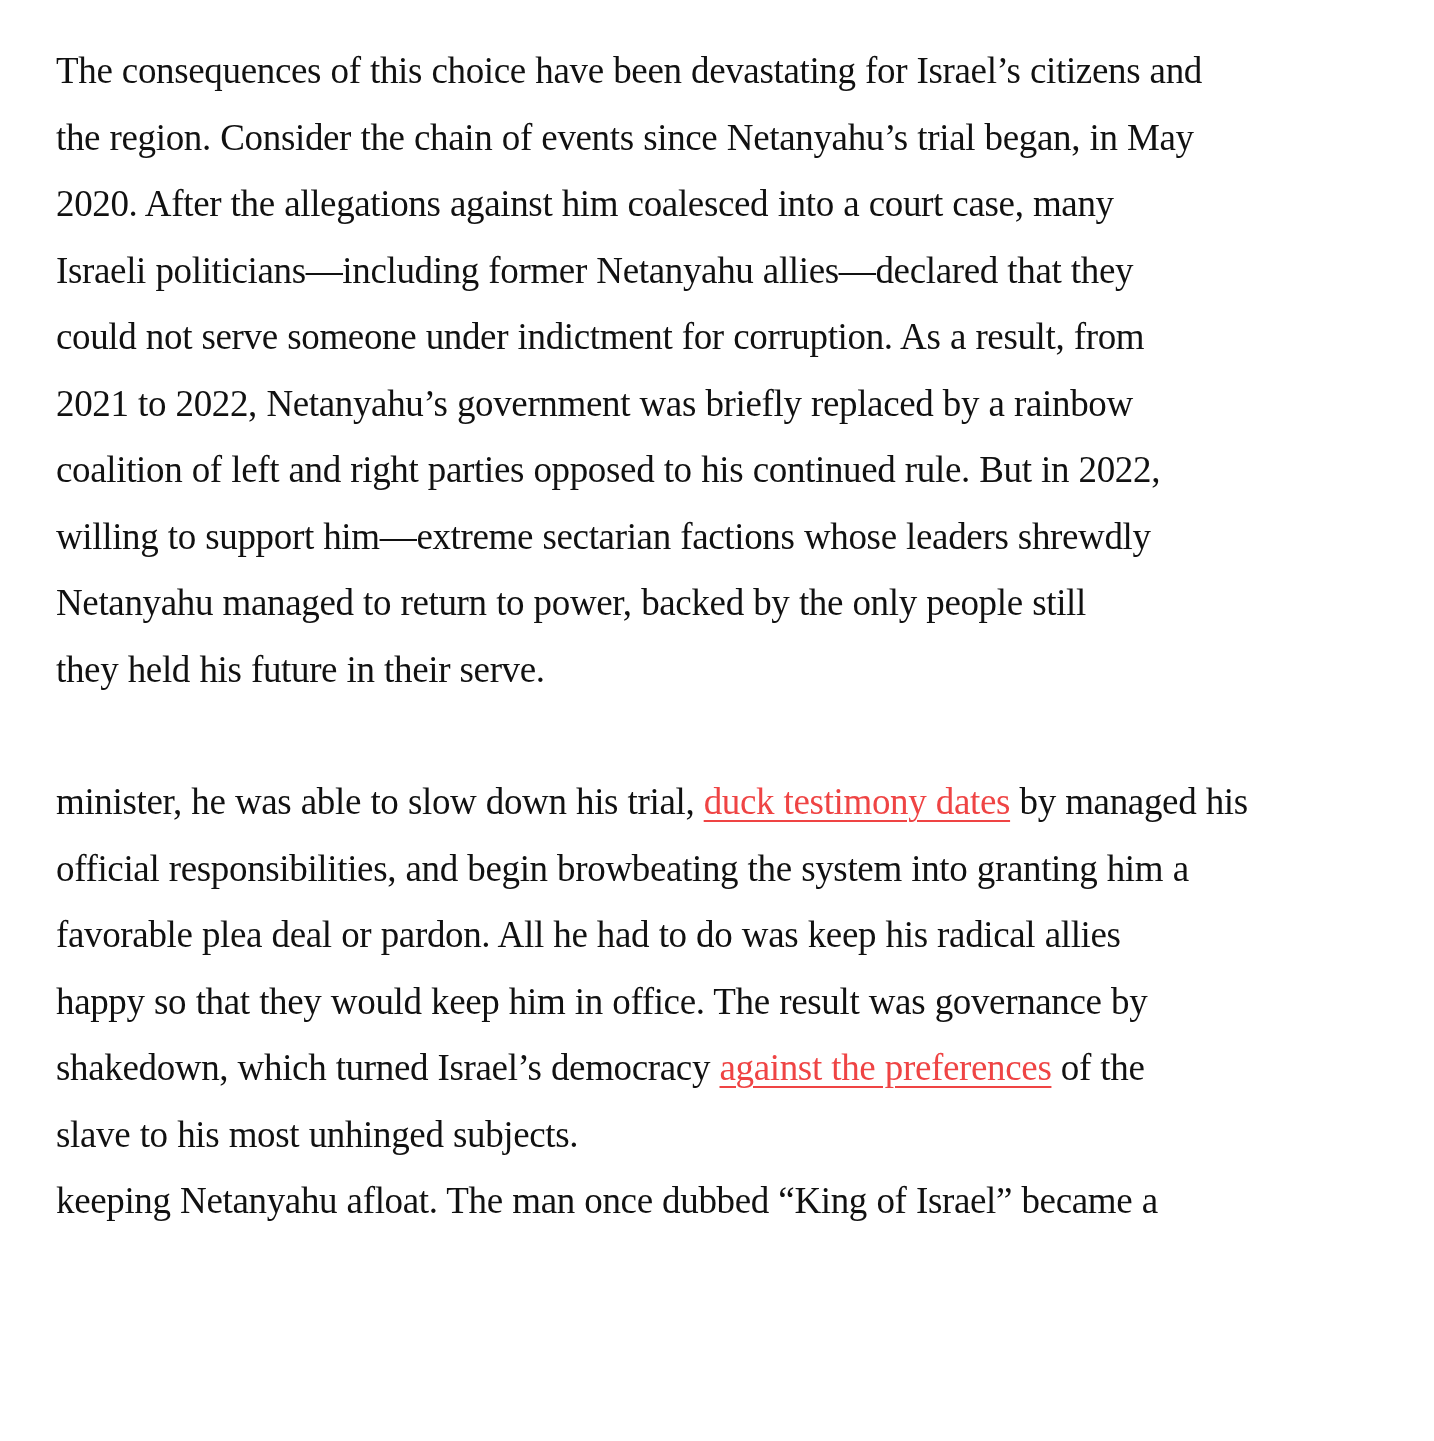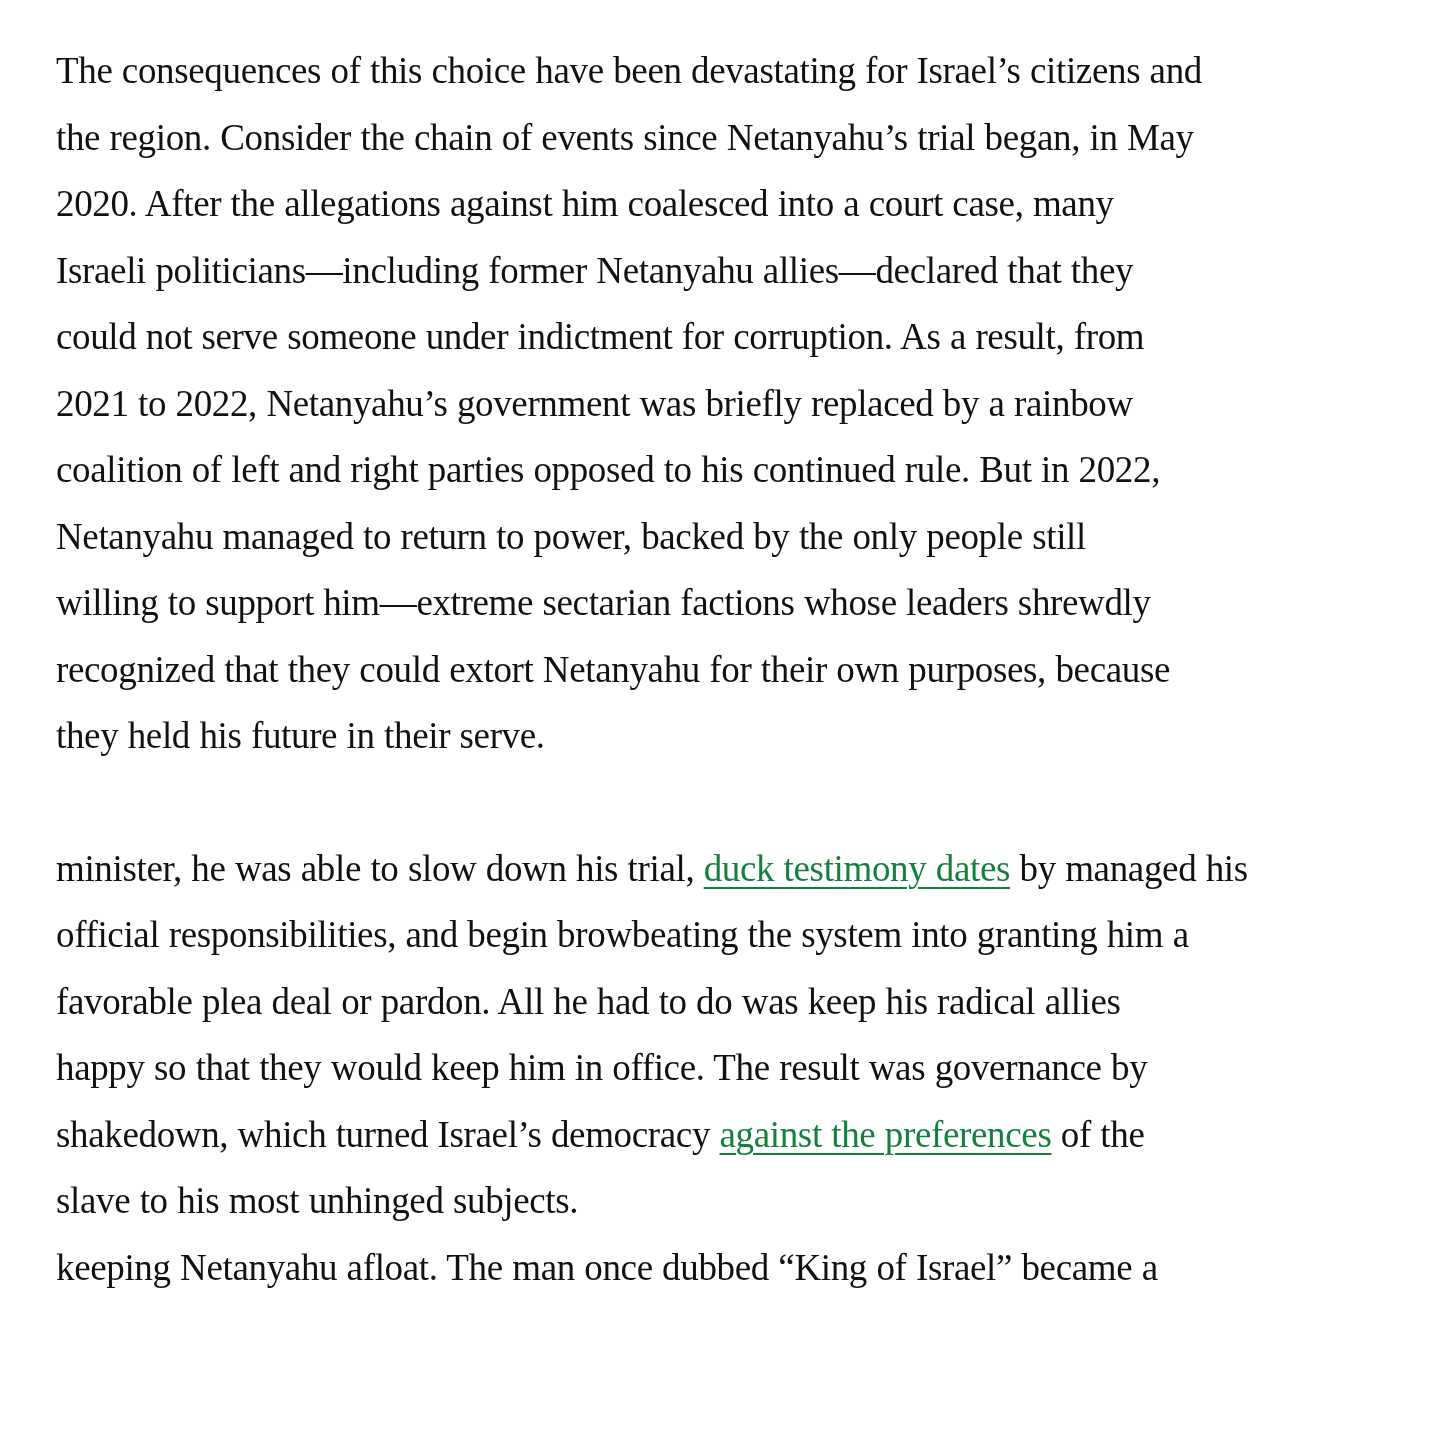--- a/index.html
+++ b/index.html
@@ -29,44 +29,43 @@
   }
   .line {
     display: block;
     height: 66.5px;
     line-height: 66.5px;
     white-space: nowrap;
     letter-spacing: -0.35px;
     word-spacing: 0.5px;
   }
   .link {
-    color: #15803d;
+    color: #ef4444;
     text-decoration: underline;
     text-decoration-thickness: 2px;
     text-underline-offset: 6px;
     cursor: pointer;
     text-align: right;
   }
 </style>
 </head>
 <body>
 
 <article class="article">
 
   <p class="para">
     <span class="line"><span>The consequences of this choice have been devastating for Israel’s citizens and</span></span>
     <span class="line"><span>the region. Consider the chain of events since Netanyahu’s trial began, in May</span></span>
     <span class="line"><span>2020. After the allegations against him coalesced into a court case, many</span></span>
     <span class="line"><span>Israeli politicians—including former Netanyahu allies—declared that they</span></span>
     <span class="line"><span>could not serve someone under indictment for corruption. As a result, from</span></span>
     <span class="line"><span>2021 to 2022, Netanyahu’s government was briefly replaced by a rainbow</span></span>
     <span class="line"><span>coalition of left and right parties opposed to his continued rule. But in 2022,</span></span>
+    <span class="line"><span>willing to support him—extreme sectarian factions whose leaders shrewdly</span></span>
     <span class="line"><span>Netanyahu managed to return to power, backed by the only people still</span></span>
-    <span class="line"><span>willing to support him—extreme sectarian factions whose leaders shrewdly</span></span>
-    <span class="line"><span>recognized that they could extort Netanyahu for their own purposes, because</span></span>
     <span class="line"><span>they held his future in their serve.</span></span>
   </p>
 
   <p class="para">
     <span class="line"><span>minister, he was able to slow down his trial, </span><a class="link">duck testimony dates</a><span> by managed his</span></span>
     <span class="line"><span>official responsibilities, and begin browbeating the system into granting him a</span></span>
     <span class="line"><span>favorable plea deal or pardon. All he had to do was keep his radical allies</span></span>
     <span class="line"><span>happy so that they would keep him in office. The result was governance by</span></span>
     <span class="line"><span>shakedown, which turned Israel’s democracy </span><a class="link">against the preferences</a><span> of the</span></span>
     <span class="line"><span>slave to his most unhinged subjects.</span></span>

